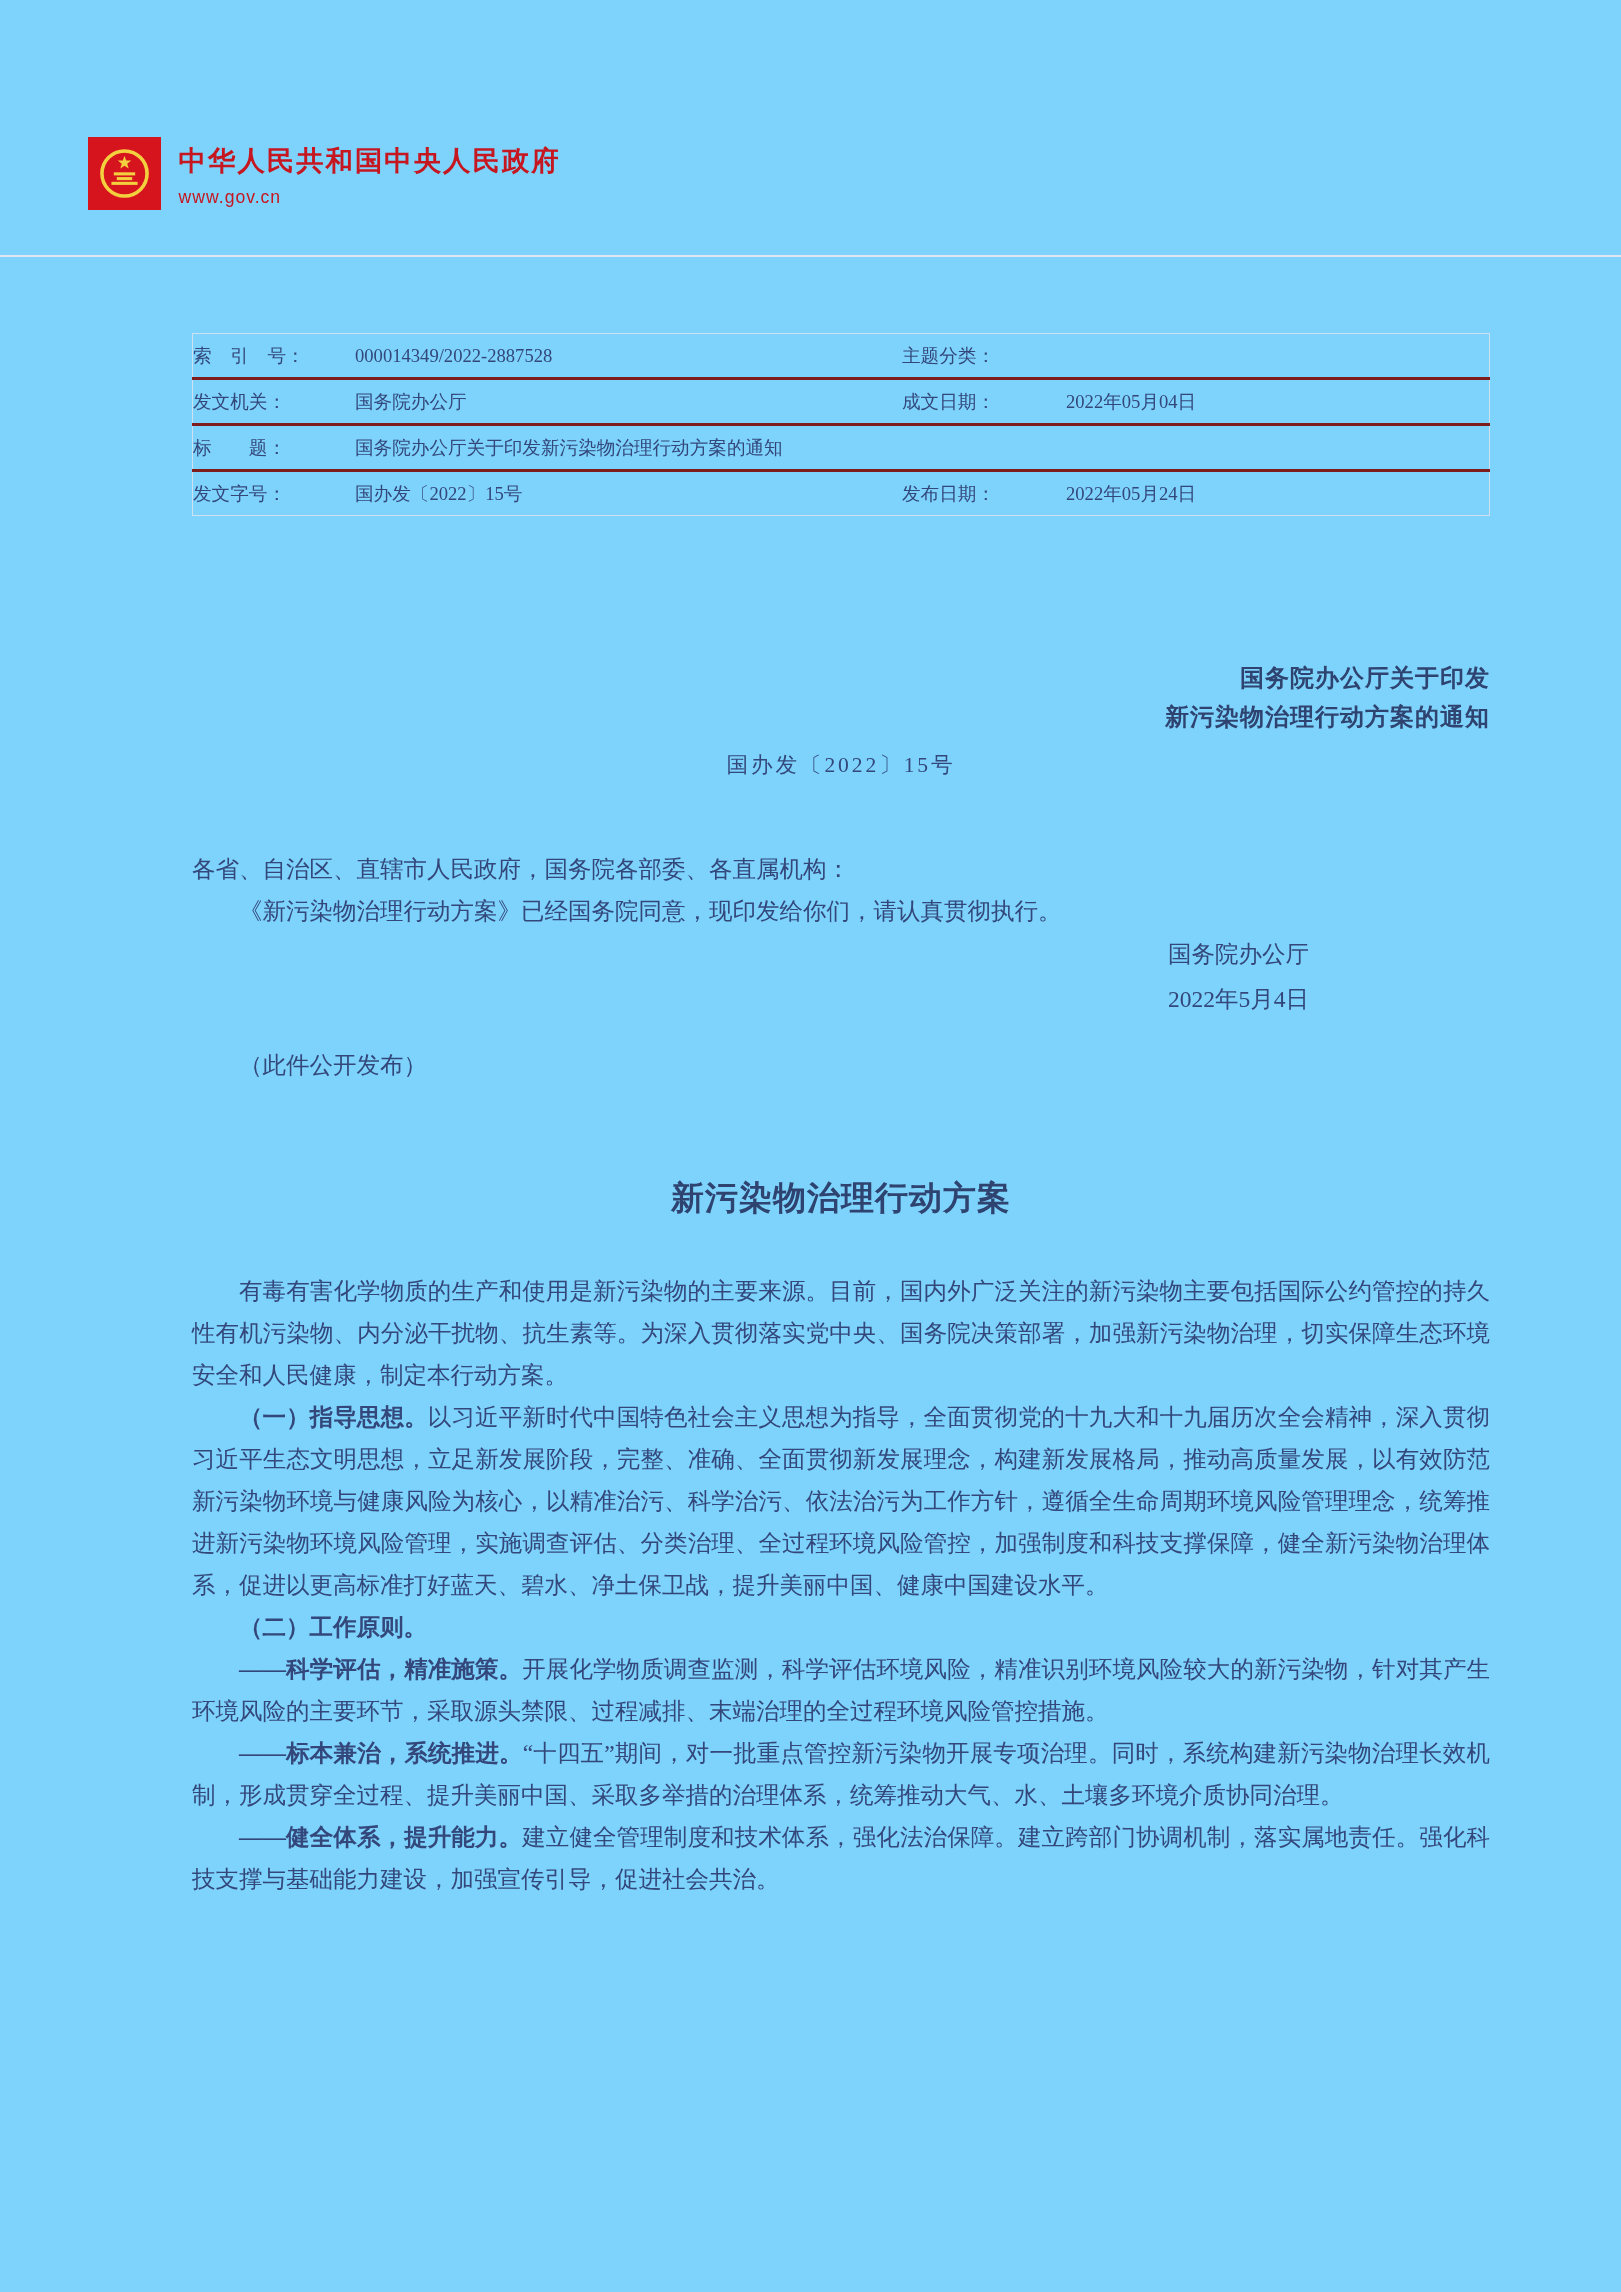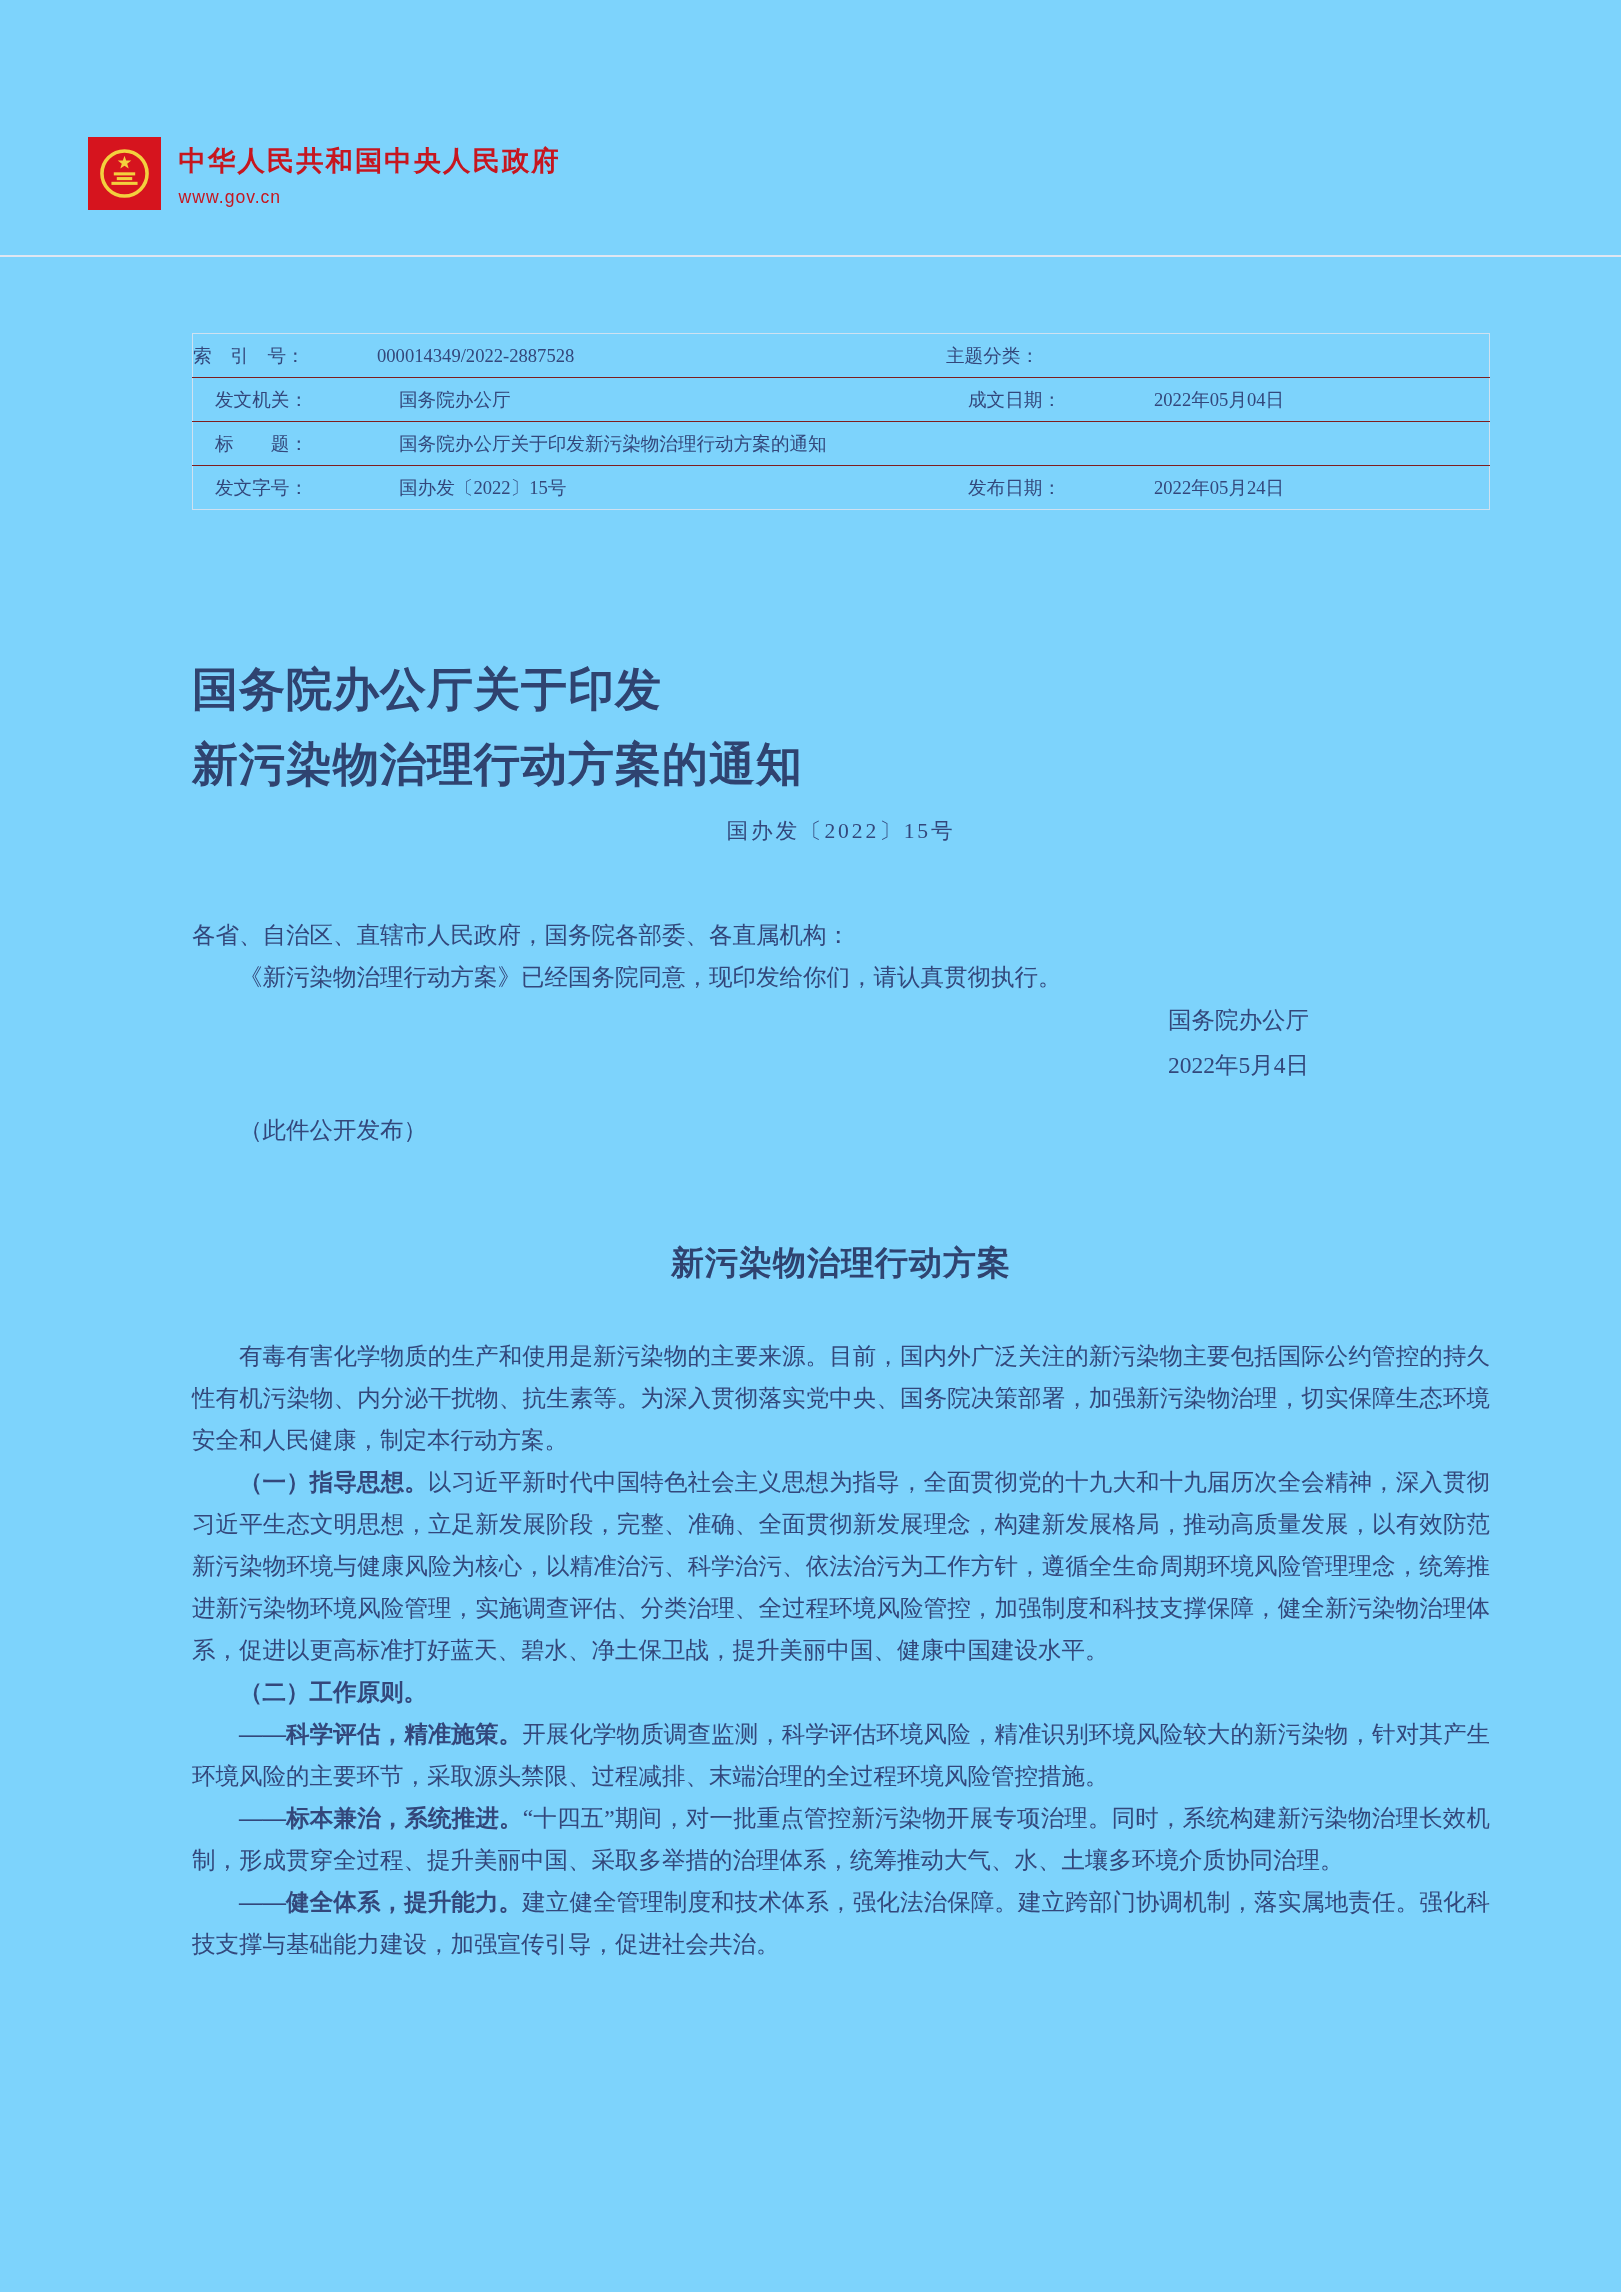--- a/index.html
+++ b/index.html
@@ -32,31 +32,31 @@
 
   
   table.meta {
     width:100%;
     border-collapse:collapse;
     border:1px solid #cfe1f0;
     font-size:18.6px;
     color:#33477b;
   }
   table.meta td { height:43px; vertical-align:middle; padding:0; }
-  table.meta tr + tr td { border-top:1px solid #7f1d1d;padding-left:22px; }
+  table.meta tr + tr td { border-top:3px solid #7f1d1d; }
   td.m-label1 { width:162px; padding-left:43px; }
   td.m-value1 { width:547px; }
   td.m-label2 { width:164px; }
   td.m-value2 { }
 
   
   .doc-title {
     margin:143px 0 13.7px;
-    text-align:left;
-    font-size:46px;
+    text-align:right;
+    font-size:24px;
     font-weight:600;
     line-height:1.62;
     letter-spacing:1px;
     color:#2f4370;
   }
   .doc-no {
     text-align:center;
     font-size:21.6px;
     letter-spacing:2.9px;
     margin:5.9px 0 69px;

